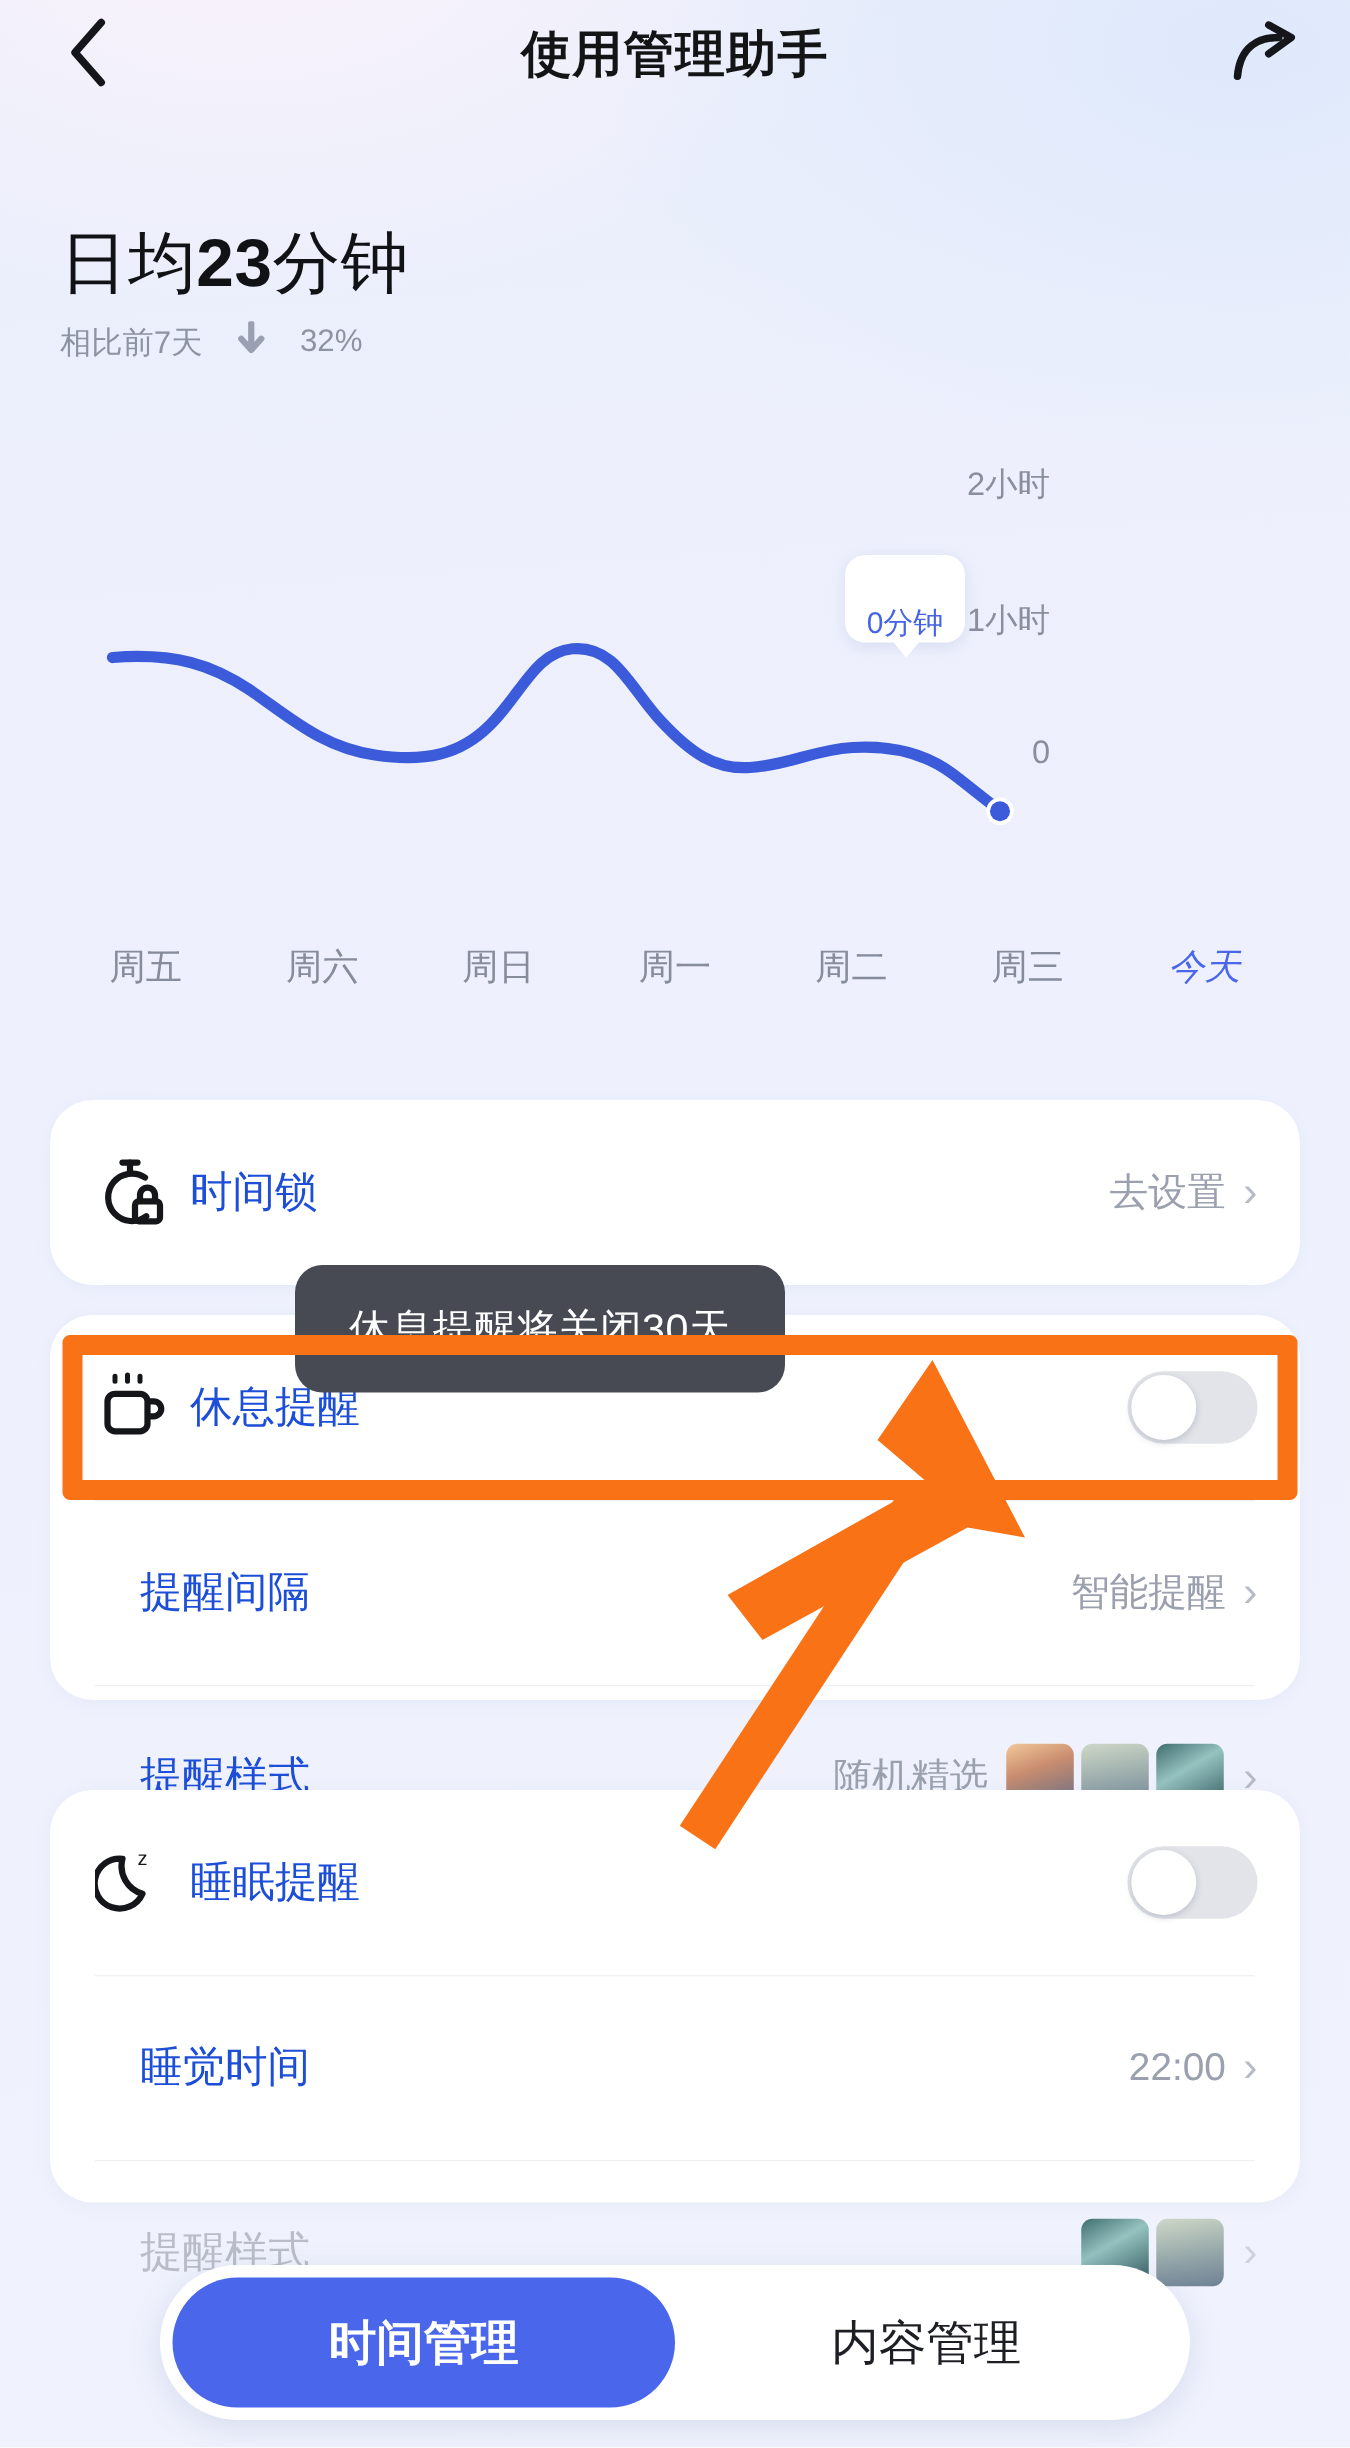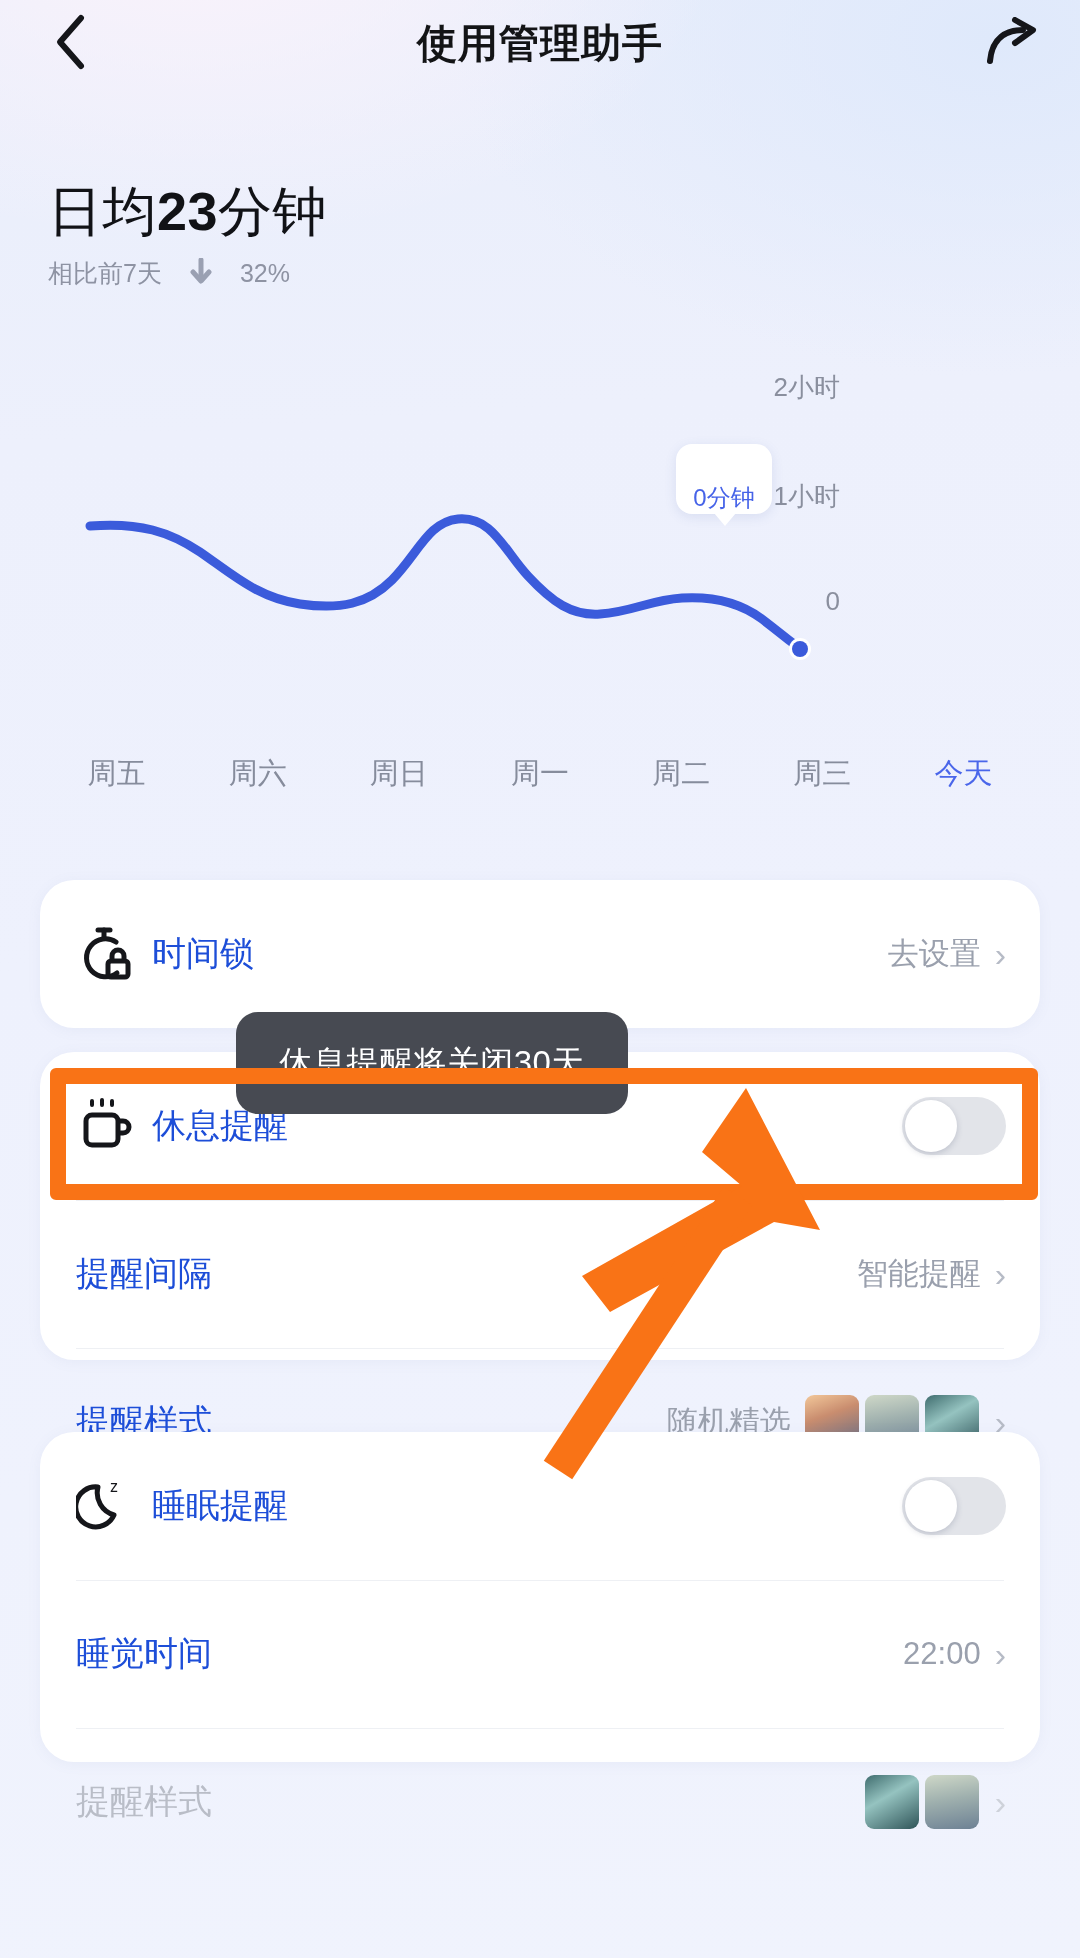--- a/index.html
+++ b/index.html
@@ -69,21 +69,21 @@
     border-top: 13px solid #ffffff;
   }
 
   .days {
     position: absolute; left: 0; top: 722px; width: 1080px;
     display: flex; padding: 0 46px; margin-top: 32px;
   }
   .days .day {
     flex: 1; text-align: center; font-size: 29px; color: #868c9c;
   }
-  .days .day.today { color: #4a66ea; }
+  .days .day.today { color: #4a66ea; font-style: italic; }
 
   
   .card {
     position: absolute; left: 40px; width: 1000px;
     background: #ffffff; border-radius: 34px;
     box-shadow: 0 2px 14px rgba(110,125,175,.07);
   }
   .card-lock   { top: 880px;  height: 148px; }
   .card-rest   { top: 1052px; height: 308px; }
   .card-sleep  { top: 1432px; height: 330px; }
@@ -91,21 +91,21 @@
   .row {
     position: relative; height: 148px; display: flex; align-items: center;
     padding: 0 34px 0 36px;
   }
   .row + .row:before {
     content: ""; position: absolute; left: 36px; right: 36px; top: 0;
     height: 1px; background: #eef0f4;
   }
   .row .ico { width: 76px; display: flex; align-items: center; }
   .row .lbl { font-size: 34px; color: #1d4ed8; flex: 1; }
-  .row .lbl.indent { padding-left: 0; }
+  .row .lbl.indent { padding-left: 0; margin-left: 36px; }
   .row .val { font-size: 31px; color: #9aa0ad; margin-right: 14px; white-space: nowrap; }
   .chev { color: #b6bbc6; font-size: 34px; line-height: 1; }
 
   
   .toggle {
     width: 104px; height: 58px; border-radius: 29px; background: #e2e4e9;
     position: relative; flex: none;
   }
   .toggle .knob {
     position: absolute; left: 3px; top: 3px; width: 52px; height: 52px;
@@ -307,14 +307,22 @@
   </div>
 
   <div class="highlight-box"></div>
   <svg class="anno-arrow" width="420" height="240" viewBox="0 0 420 240">
     <path d="M226 8 L300 150 L254 142 L90 232 L62 196 L222 106 L182 72 Z" fill="#f97316"></path>
   </svg>
   <svg style="position:absolute;left:500;top:1180px;left:500px" width="320" height="300" viewBox="0 0 320 300">
     <line x1="58" y1="290" x2="238" y2="16" stroke="#f97316" stroke-width="34" stroke-linecap="butt"></line>
   </svg>
 
+  <div class="tabbar">
+    <div class="tab active">
+      <span>时间管理</span>
+    </div>
+    <div class="tab">
+      <span>内容管理</span>
+    </div>
+  </div>
 
 </div>
 
 </body></html>

